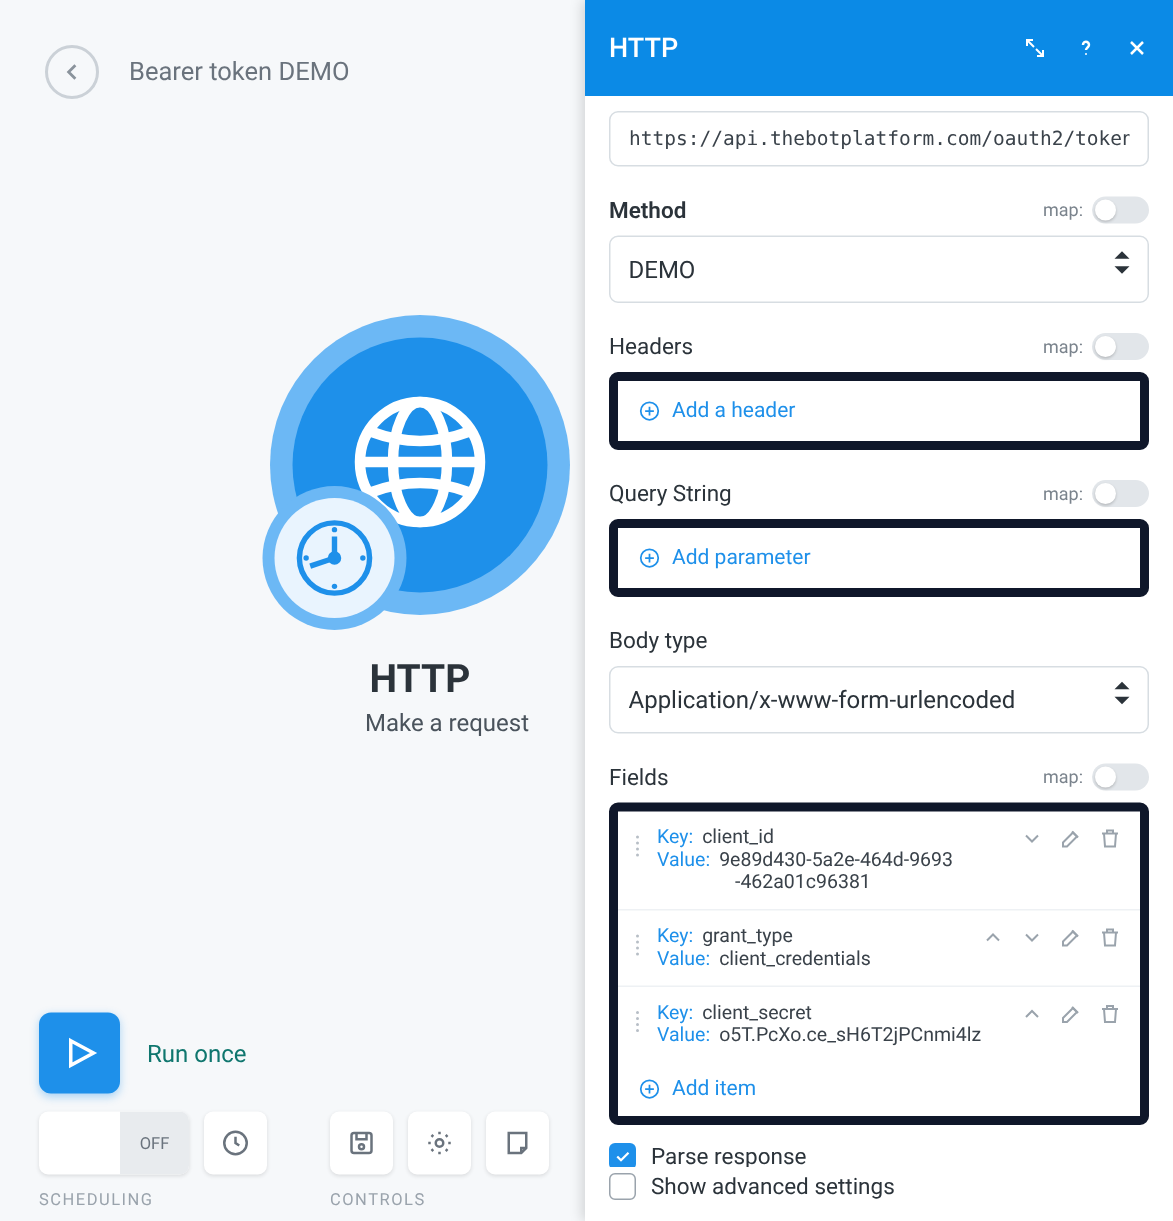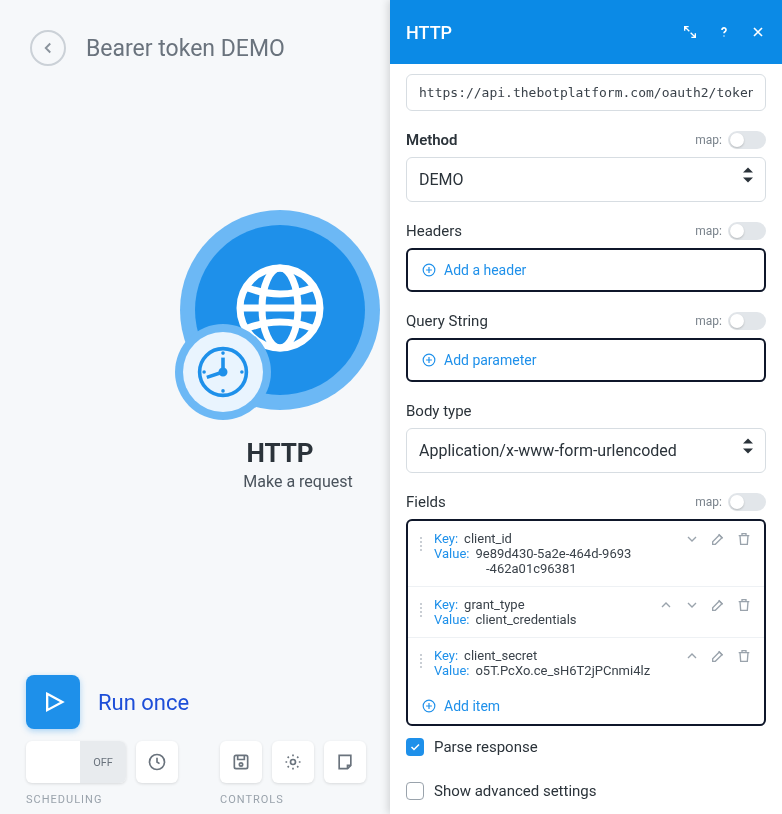--- a/index.html
+++ b/index.html
@@ -2,39 +2,39 @@
 <html><head>
 <meta charset="utf-8">
 <style>
   * { box-sizing: border-box; margin: 0; padding: 0; font-family: -apple-system, BlinkMacSystemFont, "Segoe UI", Roboto, sans-serif; }
   body { width: 782px; height: 814px; background: #f6f8fa; position: relative; overflow: hidden; }
 
   
   .topbar { position: absolute; top: 30px; left: 30px; display: flex; align-items: center; gap: 20px; }
   .back-circle { width: 36px; height: 36px; border: 2px solid #cbd1d7; border-radius: 50%; display:flex; align-items:center; justify-content:center; color:#8a939c; cursor:pointer;}
   .back-circle svg { width:18px; height:18px; }
-  .workflow-title { font-size: 23px; color:#6a737d; }
+  .workflow-title { font-size: 17px; color:#6a737d; }
 
   
   .node-area { position: absolute; left: 150px; top: 210px; width: 260px; display:flex; flex-direction:column; align-items:center; }
   .node-circle-outer { width: 200px; height: 200px; border-radius:50%; background:#6cb8f5; display:flex; align-items:center; justify-content:center; position:relative;}
   .node-circle-inner { width: 170px; height: 170px; border-radius:50%; background:#1e90ea; display:flex; align-items:center; justify-content:center; }
   .globe-icon svg { width:100px; height:100px; }
   .clock-badge { position:absolute; left:-5px; bottom:-10px; width:96px; height:96px; border-radius:50%; background:#6cb8f5; display:flex; align-items:center; justify-content:center;}
   .clock-badge-inner { width:80px; height:80px; border-radius:50%; background:#e9f4fe; display:flex; align-items:center; justify-content:center;}
   .clock-badge-inner svg { width:54px; height:54px; }
   .node-title { margin-top:28px; font-size:26px; font-weight:700; color:#2b333a; }
   .node-subtitle { margin-top:4px; font-size:16px; color:#4a535c;margin-left:36px; }
 
   
   .bottom-bar { position:absolute; left:26px; bottom:8px; right:0; }
   .run-row { display:flex; align-items:center; gap:18px; margin-bottom:12px;}
   .run-btn { width:54px; height:54px; background:#1e90ea; border-radius:8px; display:flex; align-items:center; justify-content:center; box-shadow:0 2px 6px rgba(30,144,234,.35); cursor:pointer;}
   .run-btn svg { width:28px; height:28px; }
-  .run-label { font-size:22px; color:#1d4ed8; }
+  .run-label { font-size:16px; color:#0f766e; }
   .tool-row { display:flex; gap:12px; align-items:flex-start;}
   .tool-group { display:flex; flex-direction:column; gap:4px;}
   .tool-group-label { font-size:11px; letter-spacing:1px; color:#9aa3ac; margin-top:6px;}
   .tool-btn { width:42px; height:42px; background:#fff; border-radius:6px; box-shadow:0 1px 3px rgba(0,0,0,.12); display:flex; align-items:center; justify-content:center; color:#6a737d; cursor:pointer;}
   .tool-btn svg { width:20px; height:20px;}
   .sched-toggle { display:flex; align-items:center; background:#fff; border-radius:6px; box-shadow:0 1px 3px rgba(0,0,0,.12); height:42px; overflow:hidden; width:100px;}
   .sched-toggle .knob-area{flex:1;}
   .sched-toggle .off { background:#e8ebee; width:46px; height:100%; display:flex; align-items:center; justify-content:center; font-size:11px; color:#6a737d;}
   .btn-row{display:flex; gap:10px;align-items:center;}
 
@@ -51,21 +51,21 @@
   .field-label-row{display:flex; justify-content:space-between; align-items:center; margin-bottom:8px;}
   .field-label{ font-size:15px; color:#2b333a; font-weight:600;}
   .field-label.light{font-weight:400;}
   .map-toggle{display:flex; align-items:center; gap:6px; font-size:12px; color:#7a838c;}
   .mini-switch{ width:38px; height:18px; background:#e2e6ea; border-radius:10px; position:relative; cursor:pointer;}
   .mini-switch::after{content:""; position:absolute; left:2px; top:2px; width:14px; height:14px; background:#fff; border-radius:50%; box-shadow:0 1px 2px rgba(0,0,0,.2);}
   .text-input{ width:100%; border:1px solid #d7dde2; border-radius:6px; padding:10px 12px; font-family:ui-monospace,Menlo,monospace; font-size:13px; color:#3a424a;}
   .select-like{ width:100%; border:1px solid #d7dde2; border-radius:6px; padding:12px 36px 12px 12px; font-size:16px; color:#2b333a; position:relative; background:#fff; cursor:pointer;}
   .select-like::after{content:""; position:absolute; right:12px; top:50%; transform:translateY(-50%); width:0; height:0; border-left:5px solid transparent;border-right:5px solid transparent;border-top:5px solid #2b333a;}
   .select-like::before{content:""; position:absolute; right:12px; top:50%; transform:translateY(-50%) translateY(-10px); width:0;height:0;border-left:5px solid transparent;border-right:5px solid transparent;border-bottom:5px solid #2b333a;}
-  .box{ border:2px solid #0f172a; border-radius:6px; background:#fff;}
+  .box{ border:6px solid #0f172a; border-radius:6px; background:#fff;}
   .add-link-row{ padding:12px 14px; display:flex; align-items:center; gap:8px; color:#1e90ea; font-size:14px; cursor:pointer;}
   .add-link-row svg{width:14px;height:14px;}
 
   .fields-box .kv-item{ padding:10px 12px; display:flex; gap:4px; align-items:flex-start; border-top:1px solid #eef1f4;}
   .fields-box .kv-item:first-child{border-top:none;}
   .kv-handle{ width:10px; display:flex; flex-direction:column; gap:2px; margin-top:6px;}
   .kv-handle span{width:2px;height:2px;background:#b7bec6;border-radius:50%;}
   .kv-content{ flex:1; font-family:ui-monospace,Menlo,monospace; font-size:13px; color:#3a424a;}
   .kv-content .kv-row{display:flex; gap:6px;}
   .kv-label{ color:#1e90ea;}

